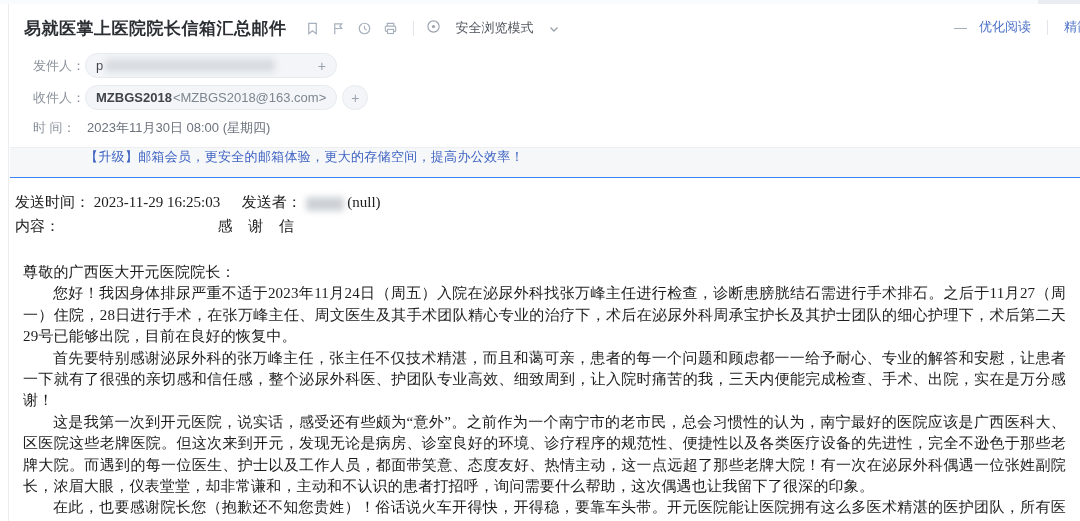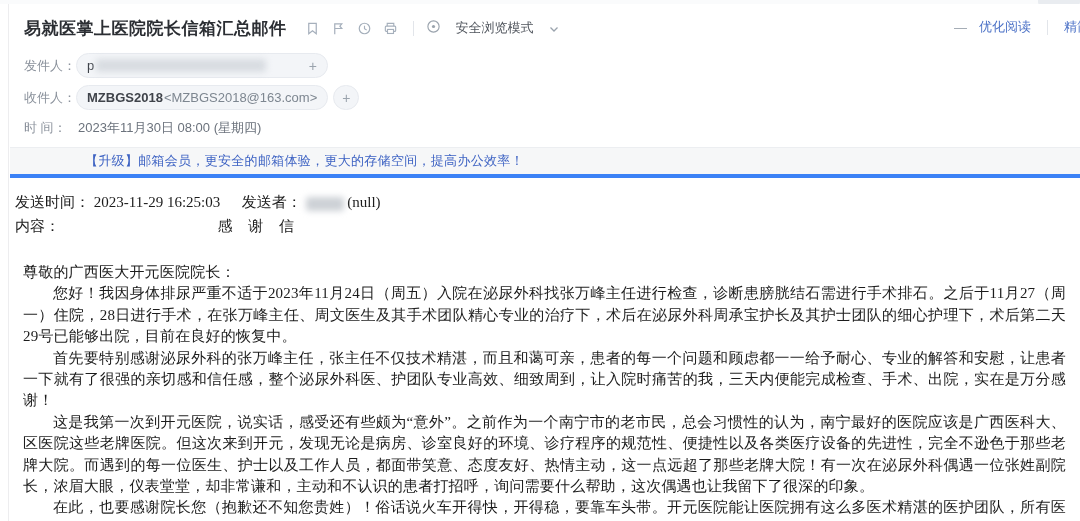--- a/index.html
+++ b/index.html
@@ -16,39 +16,39 @@
   .mail-title { font-size:17px; font-weight:bold; color:#2b2e33; letter-spacing:.5px; }
   .tool-icons { display:flex; align-items:center; gap:11px; margin-left:18px; }
   .tool-icons svg { display:block; }
   .vdiv { width:1px; height:15px; background:#e2e5ea; margin:0 4px; }
   .safe-mode { display:flex; align-items:center; gap:15px; margin-left:8px; color:#50555d; font-size:13px; cursor:pointer; }
   .right-links { position:absolute; right:-10px; top:14px; display:flex; align-items:center; gap:12px; font-size:13px; white-space:nowrap; }
   .dash-ic { color:#9aa3ad; font-size:13px; }
   .blue-link { color:#4a70c6; cursor:pointer; }
 
   
-  .env-row { display:flex; align-items:center; padding-left:14px; margin-top:7px; font-size:13px; }
+  .env-row { display:flex; align-items:center; padding-left:14px; margin-top:7px; font-size:13px;margin-left:9px; }
   .env-label { color:#8b929c; width:52px; flex-shrink:0; }
   .pill { display:inline-flex; align-items:center; background:#f3f5f8; border:1px solid #e7eaef;
           border-radius:13px; height:25px; padding:0 10px; position:relative; }
   .from-pill { width:252px; }
   .from-prefix { color:#3f434a; font-size:13px; }
   .blur-blob { display:inline-block; background:#cdd1d6; filter:blur(3px); border-radius:3px; vertical-align:middle; }
   .from-blob { width:170px; height:13px; margin-left:2px; background:#d8dce1; }
   .pill-plus { margin-left:auto; color:#9aa3ad; font-size:14px; }
   .to-name { font-weight:bold; color:#3f434a; }
   .to-addr { color:#7d8690; margin-left:1px; }
   .plus-pill { margin-left:5px; width:26px; justify-content:center; color:#9aa3ad; font-size:14px; padding:0; }
   .time-row { margin-top:9px; color:#8b929c; }
   .time-value { color:#6b727c; margin-left:2px; }
 
   .hdiv { height:1px; background:#eceef1; margin-top:10px; }
 
   
-  .banner { height:30px; background:#f6f7f8; border-bottom:4px solid #3b82f6; display:flex; align-items:center; padding-left:75px; }
+  .banner { height:30px; background:#f6f7f8; border-bottom:1px solid #3b82f6; display:flex; padding-left:75px; }
   .banner-text { color:#3e63c3; font-size:13px; letter-spacing:.3px; cursor:pointer; }
 
   
   .mail-body { font-family:"Liberation Serif","DejaVu Serif",serif; color:#1c1c1c; }
   .meta { padding:12px 16px 0 5px; font-size:15px; }
   .meta-row { line-height:24px; }
   .meta-sp { display:inline-block; width:14px; }
   .sender-blob { width:38px; height:14px; }
   .content-gap { display:inline-block; width:150px; }
   .content-title { letter-spacing:6px; }

